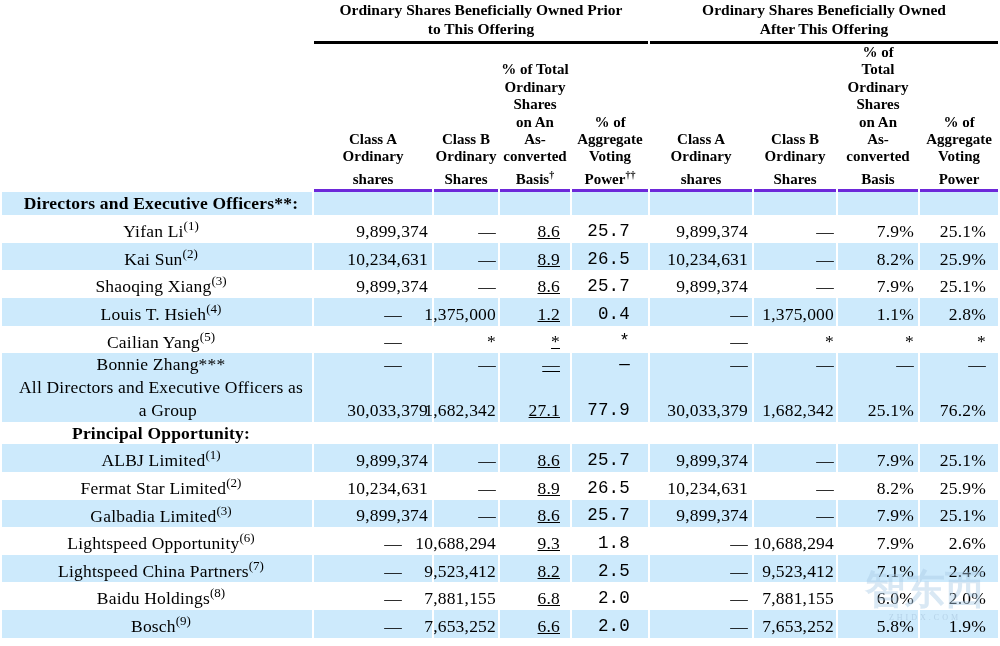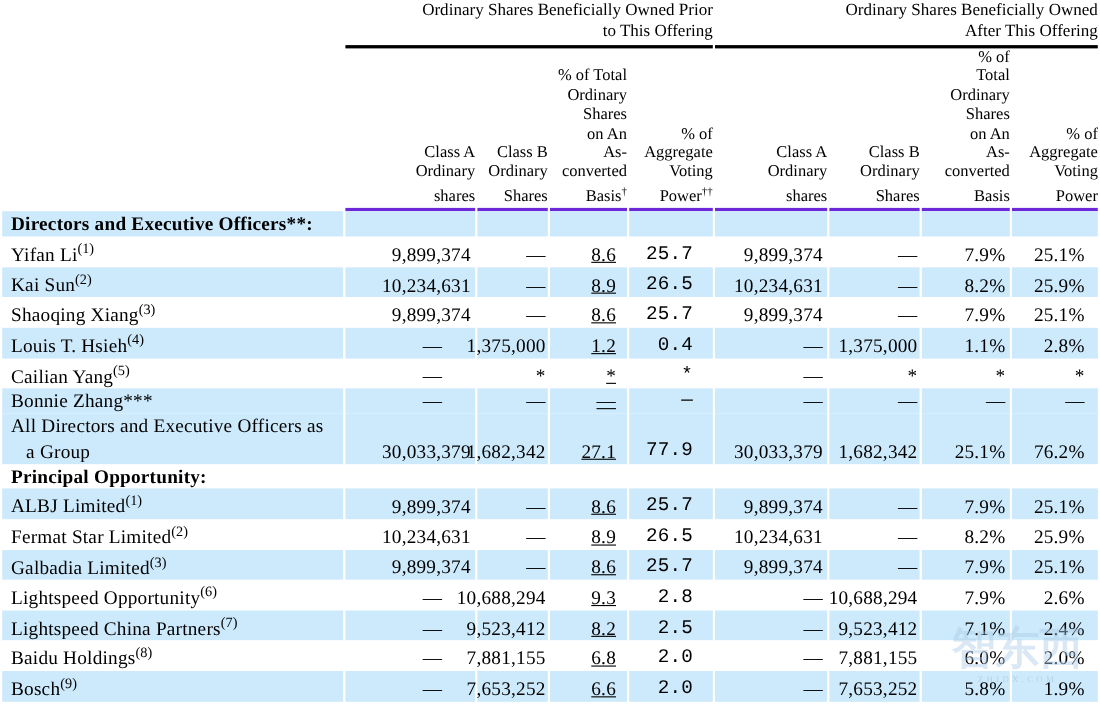--- a/index.html
+++ b/index.html
@@ -1,28 +1,28 @@
 <!DOCTYPE html>
 <html><head>
 <meta charset="utf-8">
 <style>
   html,body{margin:0;padding:0;background:#ffffff;}
   #page{position:relative;width:1000px;height:646px;background:#fff;overflow:hidden;
         font-family:"Liberation Serif","DejaVu Serif",serif;color:#000;}
   table{border-collapse:separate;border-spacing:2px 0;width:1000px;table-layout:fixed;}
   th,td{margin:0;padding:0;overflow:visible;}
   
-  th{font-weight:normal;vertical-align:bottom;text-align:right;}
+  th{font-weight:bold;vertical-align:bottom;text-align:center;}
   .group-h{font-size:15.5px;line-height:19px;border-bottom:3px solid #000;padding-bottom:3px;}
   .col-h{font-size:15px;line-height:17.4px;border-bottom:3px solid #6d28d9;padding-bottom:1px;}
   .pre{white-space:pre-line;}
   .col-h sup{font-size:10px;}
   
   td{font-size:17.5px;line-height:22.8px;letter-spacing:0.2px;}
-  .name-cell{white-space:pre-wrap;text-align:left;padding-left:8px;vertical-align:bottom;}
+  .name-cell{white-space:pre-wrap;text-align:center;padding-left:8px;vertical-align:bottom;}
   .name-cell sup{font-size:13px;letter-spacing:0;}
   .bold{font-weight:bold;}
   .num{text-align:right;direction:rtl;white-space:nowrap;vertical-align:bottom;}
   .c0{padding-right:4px;}  .c0.dashpad{padding-right:30px;}
   .c1{padding-right:2px;}
   .c2{padding-right:10px;text-decoration:underline;}
   .c3{padding-right:18px;font-family:Liberation Mono, monospace;}
   .c4{padding-right:4px;}
   .c5{padding-right:2px;}
   .c6{padding-right:4px;}
@@ -234,21 +234,21 @@
           <td class="num c4">9,899,374</td>
           <td class="num c5">—</td>
           <td class="num c6">7.9%</td>
           <td class="num c7">25.1%</td>
         </tr>
         <tr>
           <td class="name-cell"><span>Lightspeed Opportunity</span><sup>(6)</sup></td>
           <td class="num c0 dashpad">—</td>
           <td class="num c1">10,688,294</td>
           <td class="num c2">9.3</td>
-          <td class="num c3">2.8</td>
+          <td class="num c3">1.8</td>
           <td class="num c4">—</td>
           <td class="num c5">10,688,294</td>
           <td class="num c6">7.9%</td>
           <td class="num c7">2.6%</td>
         </tr>
         <tr class="shaded">
           <td class="name-cell"><span>Lightspeed China Partners</span><sup>(7)</sup></td>
           <td class="num c0 dashpad">—</td>
           <td class="num c1">9,523,412</td>
           <td class="num c2">8.2</td>

